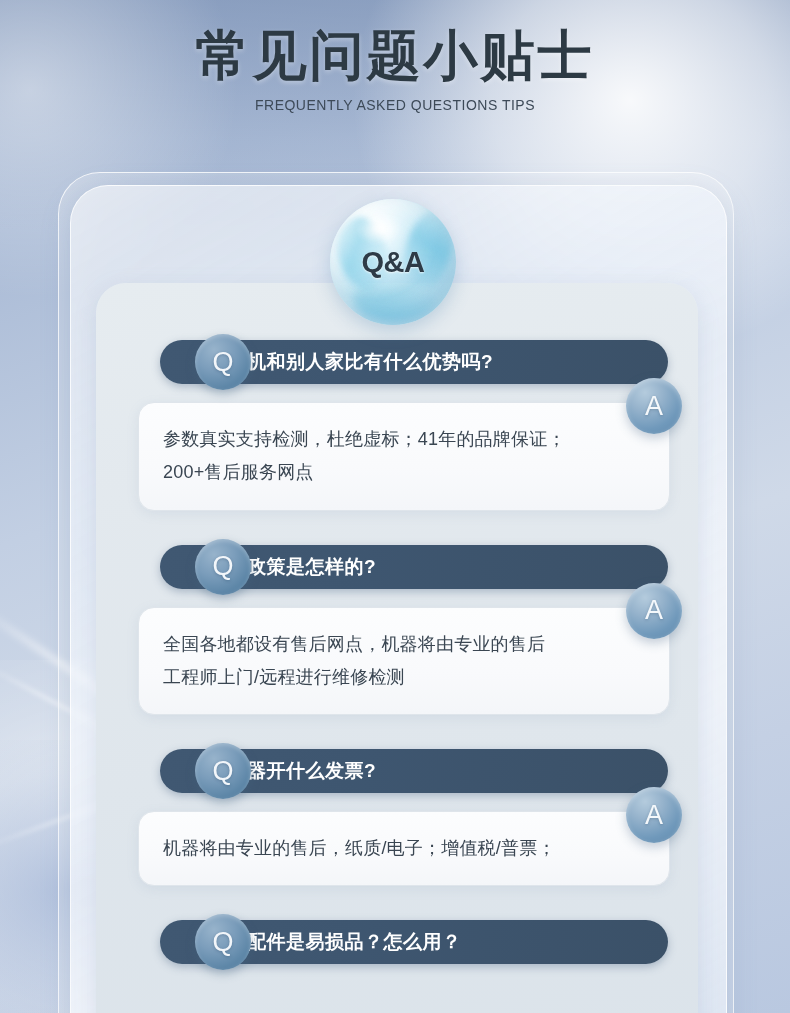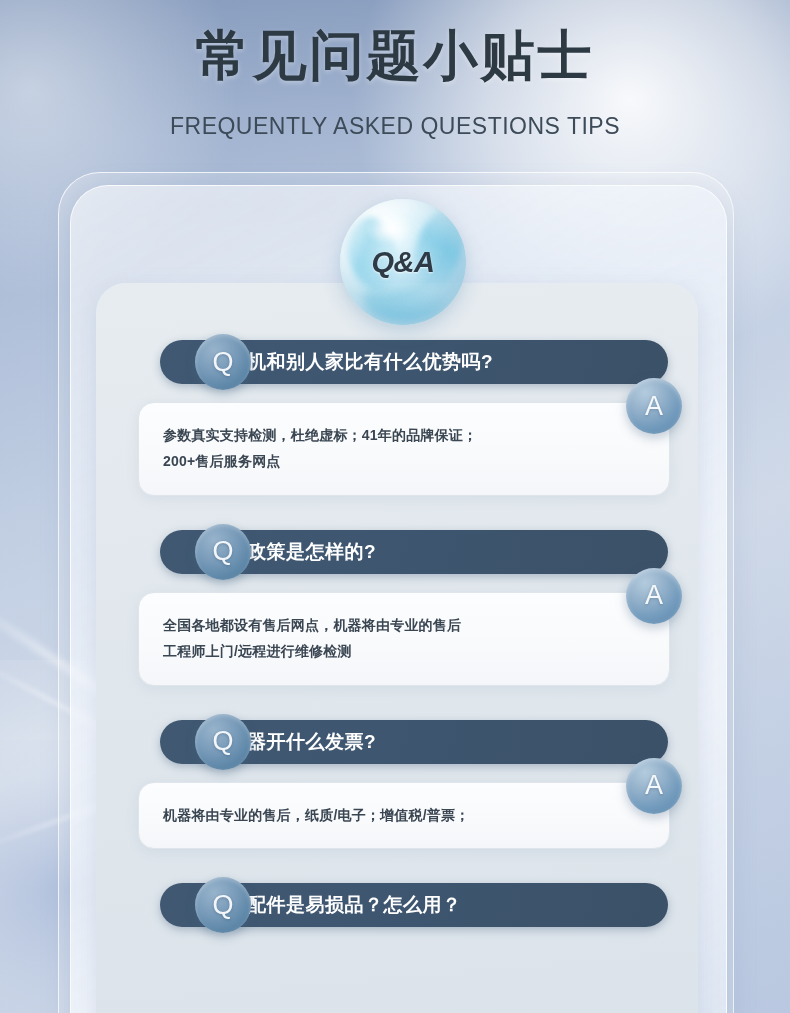--- a/index.html
+++ b/index.html
@@ -72,22 +72,22 @@
   }
   .title-cn {
     font-size: 54px;
     font-weight: bold;
     color: #2d3a44;
     letter-spacing: 3px;
     line-height: 1.1;
     text-shadow: 0 2px 5px rgba(255,255,255,0.35);
   }
   .title-en {
-    margin-top: 28px;
-    font-size: 23px;
+    margin-top: 12px;
+    font-size: 14px;
     color: #3d4a58;
     letter-spacing: 0.5px;
     font-weight: normal;
   }
 
   
   .glass-outline {
     position: absolute;
     left: 58px; top: 172px;
     width: 674px; height: 890px;
@@ -115,24 +115,23 @@
     width: 602px; height: 790px;
     border-radius: 30px 30px 0 0;
     background: linear-gradient(175deg, #e6ecf0 0%, #e3e9ee 25%, #dfe6ec 60%, #dbe3ea 100%);
     box-shadow: 0 6px 22px rgba(120,145,180,0.18);
     overflow: hidden;
   }
 
   
   .qa-bubble {
     position: absolute;
-    left: 340px; top: 199px;
+    left: 330px; top: 199px;
     width: 126px; height: 126px;
     z-index: 30;
-    font-style: italic;
   }
   .qa-sphere {
     position: absolute;
     inset: 0;
     border-radius: 50%;
     background:
       radial-gradient(circle at 33% 26%, rgba(255,255,255,0.98) 0%, rgba(236,250,254,0.90) 16%, rgba(196,234,246,0.80) 34%, rgba(150,212,234,0.72) 54%, rgba(188,228,244,0.80) 74%, rgba(240,252,255,0.92) 100%);
     box-shadow:
       inset -8px -10px 22px rgba(60,140,180,0.35),
       inset 10px 12px 26px rgba(255,255,255,0.95),
@@ -246,25 +245,24 @@
     border-radius: 16px;
     background: linear-gradient(180deg, #fcfdfe 0%, #f9fafc 60%, #f4f6f9 100%);
     border: 1px solid #dfe5eb;
     box-shadow: 0 3px 12px rgba(120,145,180,0.13);
     padding: 20px 88px 20px 24px;
     min-height: 56px;
     box-sizing: border-box;
   }
   .a-text {
     color: #3a4652;
-    font-size: 14px;
+    font-size: 18px;
     line-height: 1.85;
     letter-spacing: 0.2px;
     white-space: pre-line;
-    font-weight: bold;
   }
   .a-badge {
     position: absolute;
     right: -12px; top: -24px;
     width: 56px; height: 56px;
     border-radius: 50%;
     background: radial-gradient(circle at 34% 26%, #b4cbdd 0%, #96b3cc 32%, #7099bb 66%, #5d87ab 100%);
     box-shadow: 0 4px 11px rgba(70,100,130,0.32), inset 0 2px 5px rgba(255,255,255,0.38);
     display: flex;
     align-items: center;

